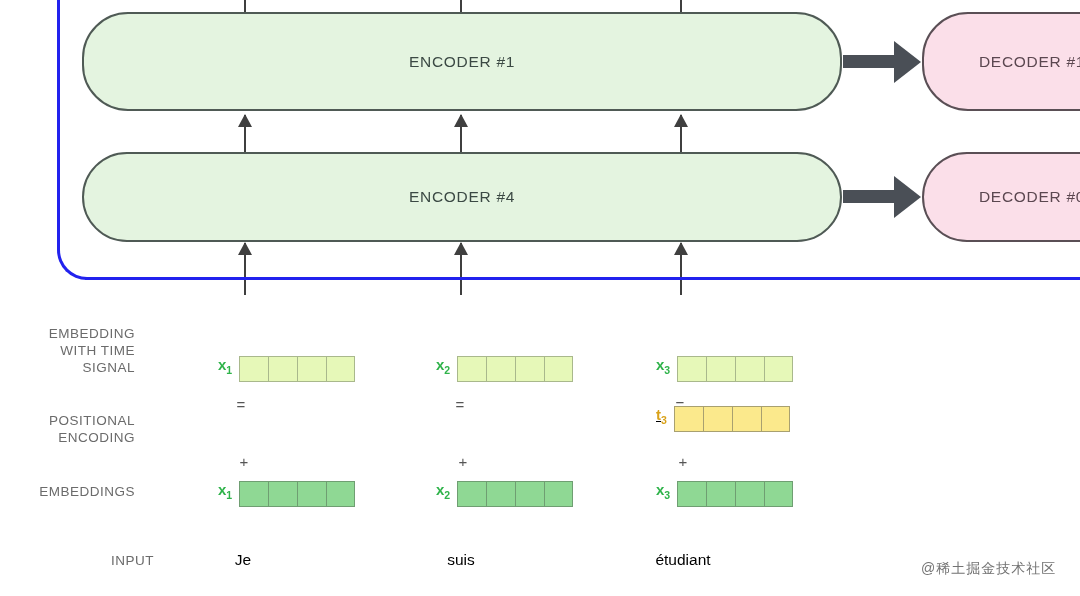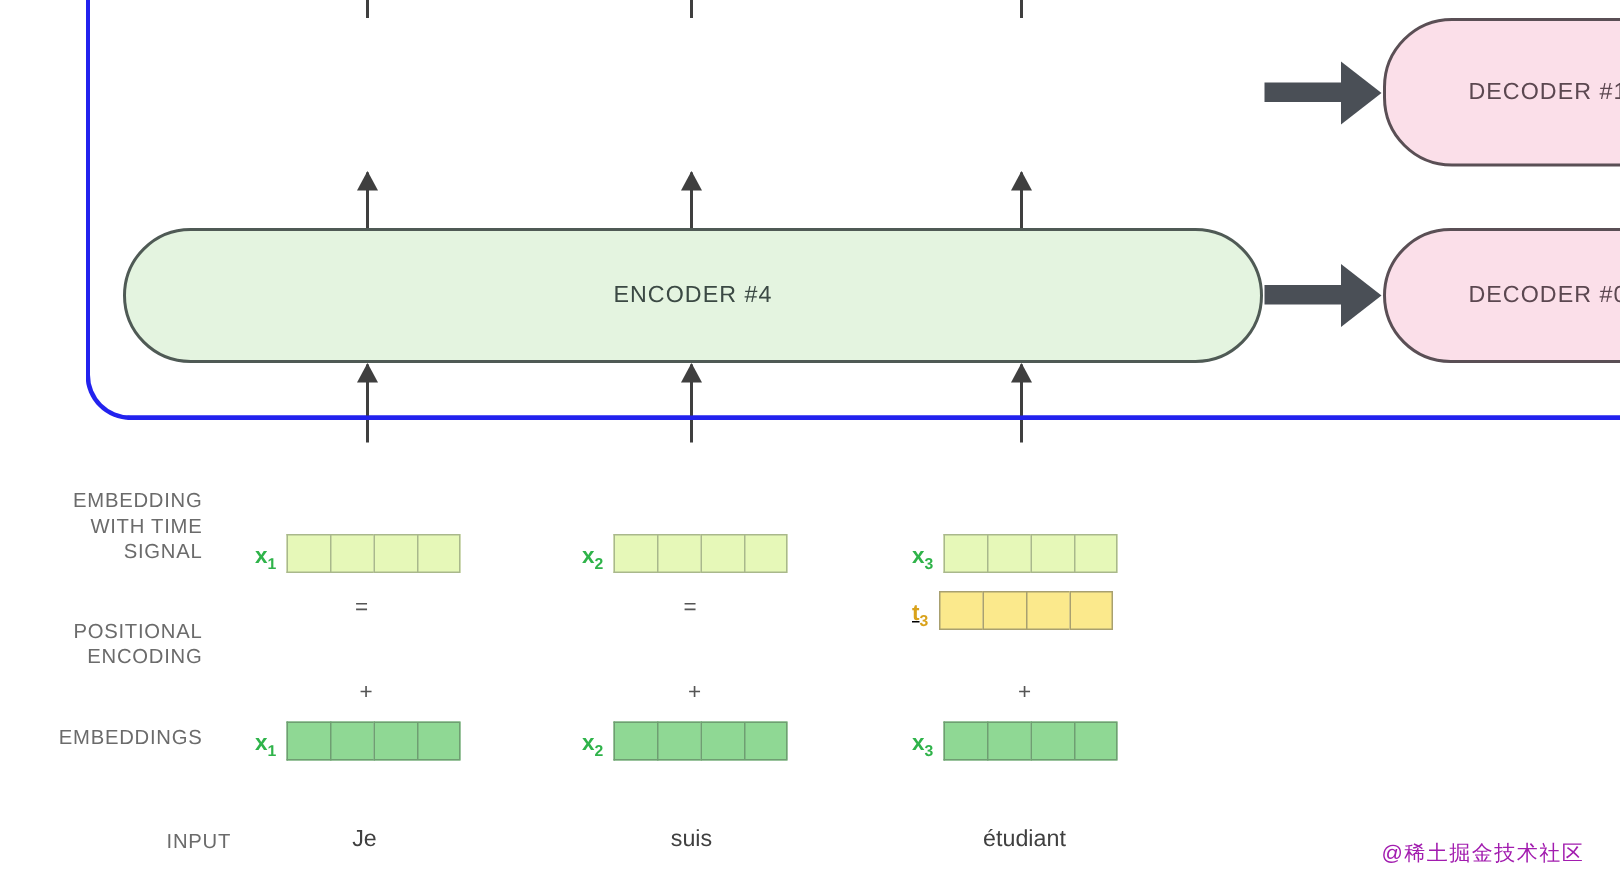--- a/index.html
+++ b/index.html
@@ -109,21 +109,22 @@
     line-height: 17px;
     letter-spacing: 0.5px;
     color: #6b6b6b;
     white-space: pre-line;
   }
 
   
   .vec-wrap {
     position: absolute;
     display: flex;
-    align-items: flex-end;
+    align-items: flex-start;
+    margin-left: 48px;
   }
   .vec-label {
     font-size: 15px;
     font-weight: bold;
     margin-right: 7px;
     white-space: nowrap;
   }
   .vec-label sub {
     font-size: 10.5px;
     font-weight: bold;
@@ -153,42 +154,45 @@
     font-size: 15px;
     color: #555555;
     text-align: center;
     width: 20px;
   }
 
   
   .word {
     position: absolute;
     font-size: 15.5px;
-    color: #404040;
+    color: #000000;
     text-align: left;
     white-space: nowrap;
     transform: translateX(-50%);
   }
 
   
   .watermark {
     position: absolute;
     font-size: 14px;
-    color: #a21caf;
+    color: #737373;
     white-space: nowrap;
     letter-spacing: 1px;
   }
 </style>
 </head>
 <body>
 
 <div id="stage">
 
   <div class="blue-frame" style="left:57px; top:-40px; width:1040px; height:320px;"></div>
 
+  <div class="block encoder" style="left:82px; top:12px; width:760px; height:99px;">
+    <span>ENCODER #1</span>
+  </div>
 
   <div class="block encoder" style="left:82px; top:152px; width:760px; height:90px;">
     <span>ENCODER #4</span>
   </div>
 
   <div class="block decoder" style="left:922px; top:12px; width:220px; height:99px;">
     <span>DECODER #1</span>
   </div>
 
   <div class="block decoder" style="left:922px; top:152px; width:220px; height:90px;">
@@ -258,21 +262,21 @@
       <span class="cell"></span>
     </span>
   </div>
 
   <div class="op" style="left:231px; top:396px;">=</div>
   <div class="op" style="left:450px; top:396px;">=</div>
   <div class="op" style="left:670px; top:396px;">=</div>
 
 
 
-  <div class="vec-wrap" style="left:608px; top:394px;text-decoration:underline;">
+  <div class="vec-wrap" style="left:608px; top:406px;text-decoration:underline;">
     <span class="vec-label gold">
       <span>t</span><sub>3</sub>
     </span>
     <span class="vec-cells yellow">
       <span class="cell"></span>
       <span class="cell"></span>
       <span class="cell"></span>
       <span class="cell"></span>
     </span>
   </div>

